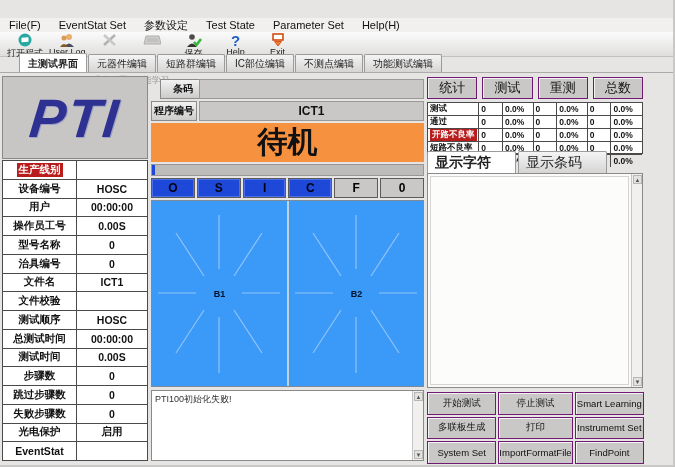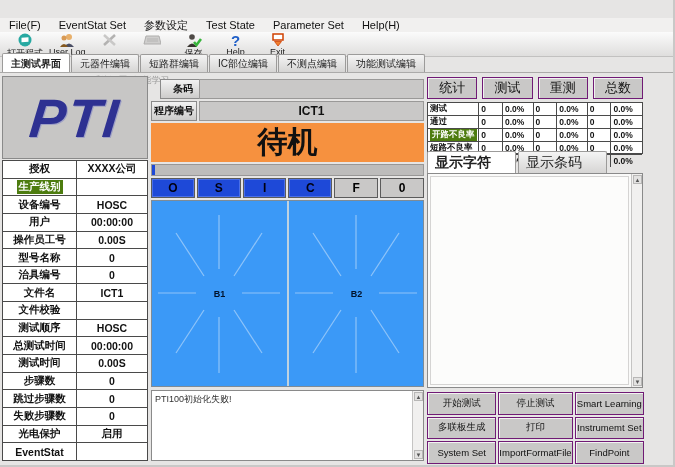--- a/index.html
+++ b/index.html
@@ -17,39 +17,39 @@
     display:flex; align-items:center; font-size:11px; color:#111; }
   .menubar .mi { padding:0 9px; height:14px; line-height:14px; cursor:default; }
   .toolbar { position:absolute; left:0; top:32px; width:675px; height:25px;
     background:linear-gradient(#FBFBFB,#DFDEDD); border-bottom:1px solid #C2C1C0;
     display:flex; align-items:flex-start; padding-left:4px; }
   .tbtn { display:flex; flex-direction:column; align-items:center; justify-content:flex-start;
     min-width:42px; padding:1px 3px 0 3px; font-size:9px; color:#222; }
   .tbtn .ic { height:14px; display:flex; align-items:center; justify-content:center; }
   .tbtn.disabled { color:#9a9a9a;gap:27px; }
   .tabstrip { position:absolute; left:0; top:57px; width:675px; height:16px;
-    display:flex; align-items:flex-end; padding-left:2px; border-bottom:1px solid #ABAAA9; background:#E6E5E4; }
+    display:flex; align-items:flex-end; padding-left:19px; border-bottom:1px solid #ABAAA9; background:#E6E5E4; }
   .tab { font-size:10px; padding:2px 8px 1px 8px; background:linear-gradient(#F4F4F4,#D6D5D4);
     border:1px solid #9C9B9A; border-bottom:none; margin-right:1px; color:#222; border-radius:2px 2px 0 0; }
   .tab.active { background:#FFFFFF; font-weight:bold; padding-top:3px; }
 
   
   .logo-box { position:absolute; left:2px; top:76px; width:146px; height:83px;
     background:#C7C6C5; border:1px solid #8A8A8A; display:flex; align-items:center; justify-content:center; }
   .logo-text { font-size:54px; font-weight:bold; font-style:italic; color:#2E3192;
     letter-spacing:2px; transform:skewX(-6deg); line-height:1; text-shadow:1px 1px 0 #9ea0c5; }
   .info-table { position:absolute; left:2px; top:160px; width:146px; height:301px;
     display:flex; flex-direction:column; border:1px solid #4A4A4A; background:#FFF; }
   .info-row { flex:1; display:flex; border-bottom:1px solid #4A4A4A; }
   .info-row:last-child { border-bottom:none; }
   .info-label { width:74px; border-right:1px solid #4A4A4A; display:flex; align-items:center;
     justify-content:center; font-size:10.5px; font-weight:bold; color:#111; overflow:hidden; white-space:nowrap; }
   .info-value { flex:1; display:flex; align-items:center; justify-content:center;
     font-size:10.5px; font-weight:bold; color:#111; overflow:hidden; white-space:nowrap; }
-  .sel-text { background:#4d7c0f; color:#FFF; padding:0 2px; }
+  .sel-text { background:#b91c1c; color:#FFF; padding:0 2px; }
 
   
   .fieldlabel { position:absolute; width:46px; height:20px; background:linear-gradient(#F2F2F2,#CDCCCB);
     border:1px solid #8A8A8A; display:flex; align-items:center; justify-content:center;
     font-size:10px; font-weight:bold; color:#111; }
   .fieldbox { position:absolute; height:20px; background:#C9C8C7; border:1px solid #9A9998;
     display:flex; align-items:center; justify-content:center; font-size:12px; font-weight:bold; color:#111; }
   .status-bar { position:absolute; left:151px; top:123px; width:273px; height:39px; background:#F6913F;
     display:flex; align-items:center; justify-content:center; font-size:30px; font-weight:bold; color:#111; }
   .progress { position:absolute; left:151px; top:164px; width:273px; height:12px; background:#BDBCBB;
@@ -193,26 +193,20 @@
     <div class="tab">功能测试编辑</div>
   </div>
 
   <div class="logo-box">
     <div class="logo-text">PTI</div>
   </div>
 
   <div class="info-table">
     <div class="info-row">
       <div class="info-label">
-          <span>授权</span>
-        </div>
-      <div class="info-value">XXXX公司</div>
-    </div>
-    <div class="info-row">
-      <div class="info-label">
           <span class="sel-text">生产线别</span>
         </div>
       <div class="info-value"></div>
     </div>
     <div class="info-row">
       <div class="info-label">
           <span>设备编号</span>
         </div>
       <div class="info-value">HOSC</div>
     </div>

